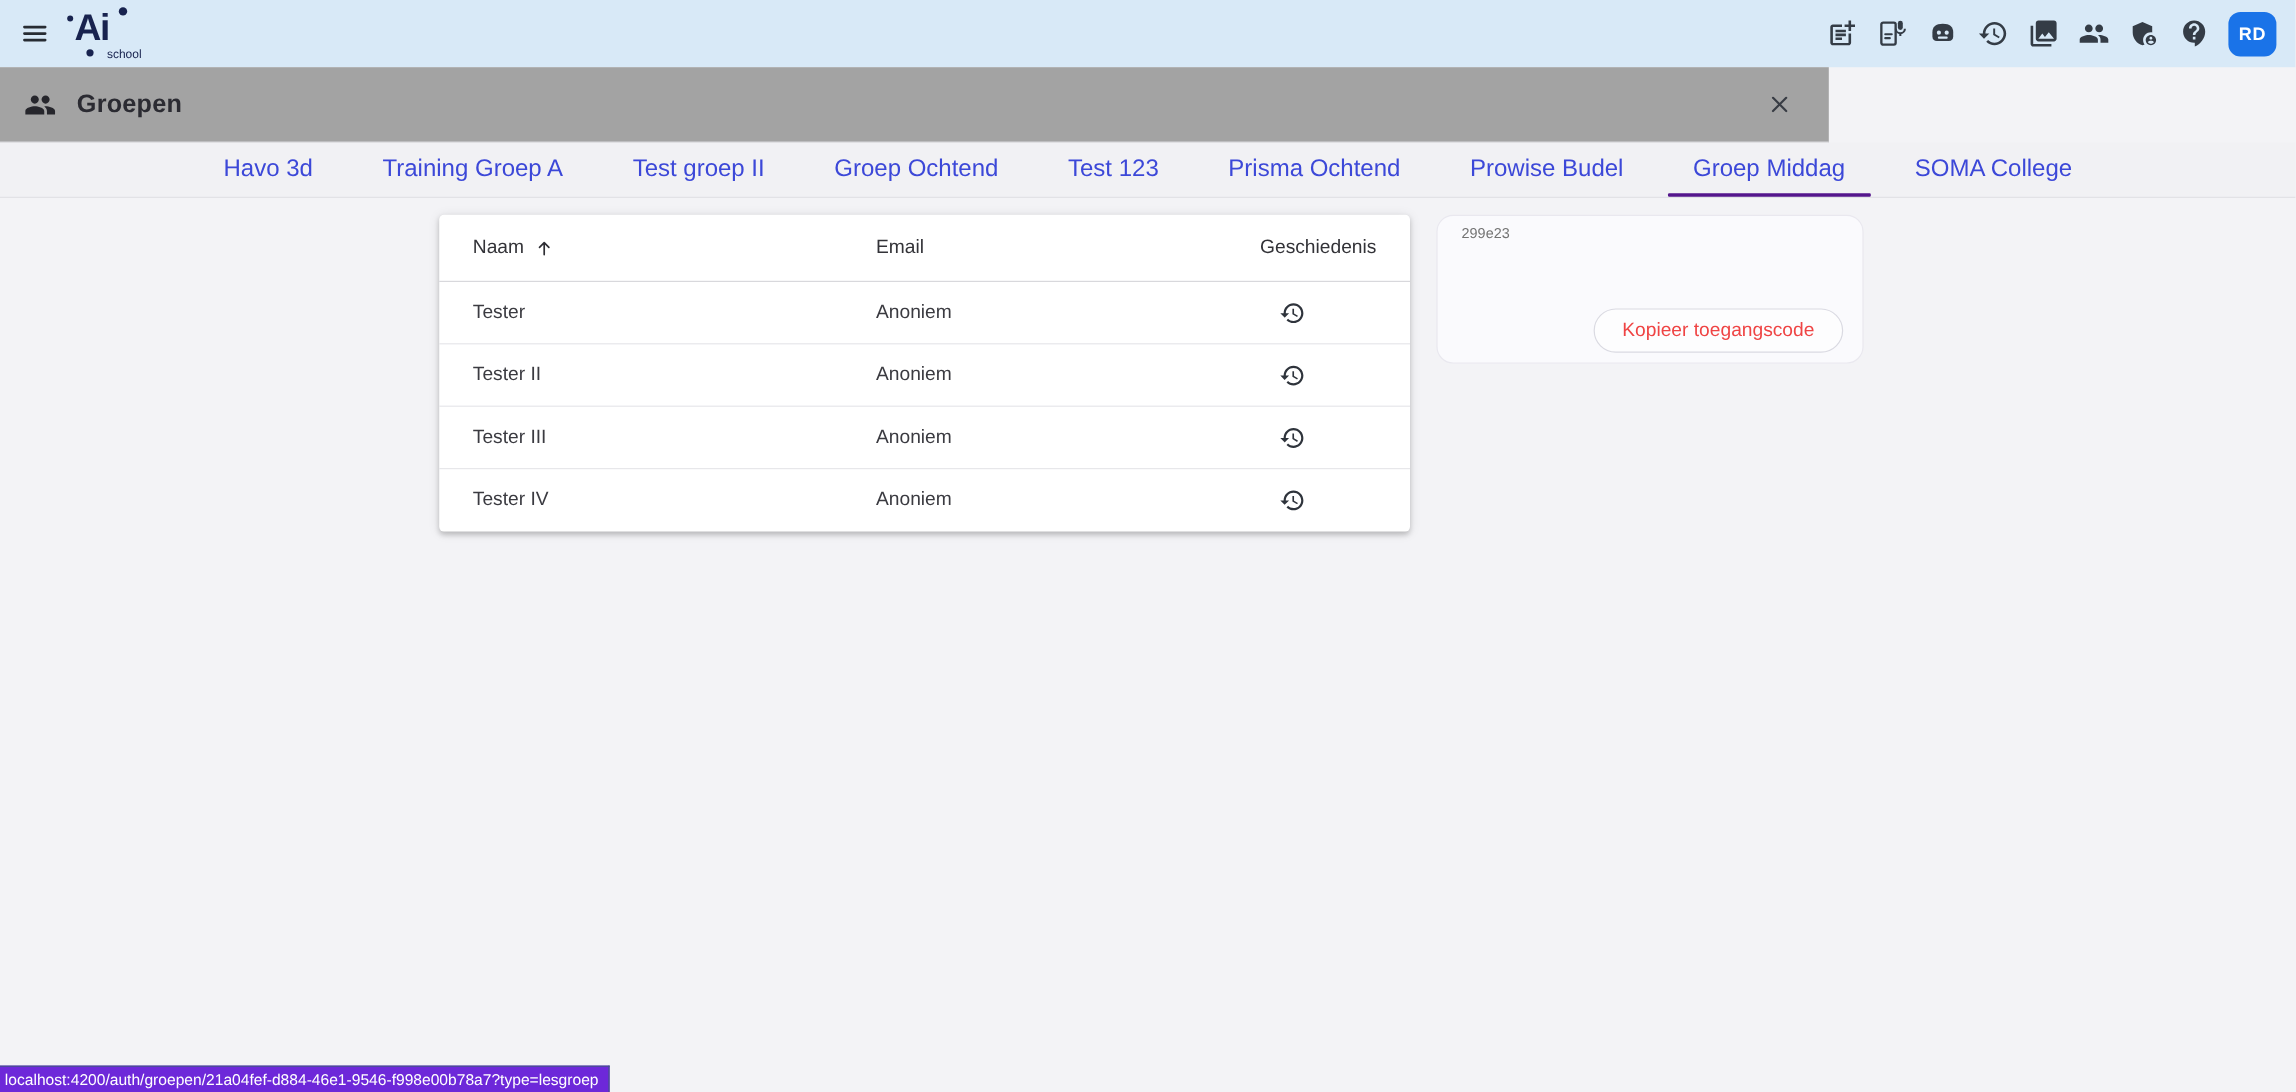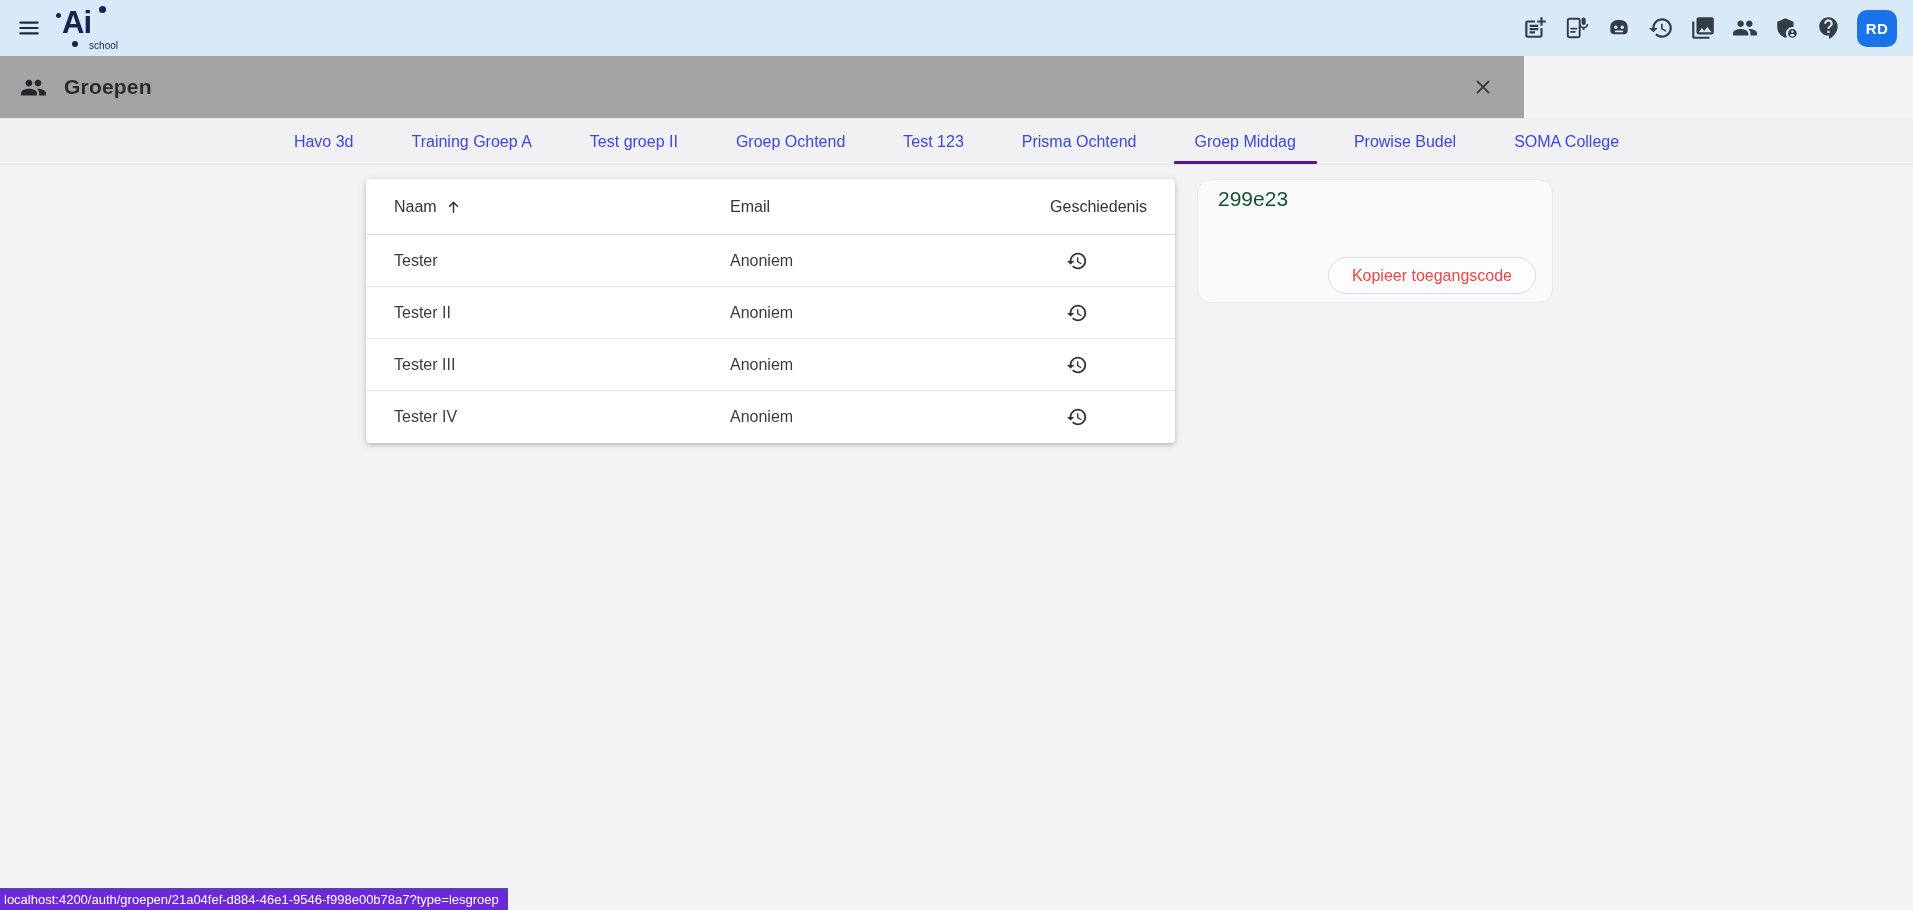--- a/index.html
+++ b/index.html
@@ -50,21 +50,21 @@
   .close-btn { position:absolute; right:26px; top:50%; transform:translateY(-50%); color:#383c44; width:30px; height:30px; }
 
   
   .tabs {
     position:absolute; top:119px; left:0; width:1913px; height:46px;
     background:#f1f1f4; border-bottom:1px solid #e2e2e6;
     display:flex; justify-content:center; align-items:stretch;
   }
   .tab {
     display:flex; align-items:center; padding:0 29px;
-    color:#3c48d8; font-size:16px; text-decoration:none; cursor:pointer;
+    color:#3c48d8; font-size:20px; text-decoration:none; cursor:pointer;
     position:relative; white-space:nowrap;
   }
   .tab.active::after {
     content:""; position:absolute; left:8px; right:8px; bottom:0; height:3px;
     background:#54168c; border-radius:1px;
   }
 
   
   .content { position:absolute; top:165px; left:0; width:1913px; height:745px; }
 
@@ -84,21 +84,21 @@
   .sort-arrow { color:#2e2e34; }
   .col-gesch-head { text-align:right; }
   .col-gesch { display:flex; justify-content:flex-end; padding-right:58px; }
   .history-btn { color:#2f343c; width:24px; height:24px; }
 
   .code-card {
     position:absolute; left:1197px; top:14px; width:356px; height:124px;
     background:#fafafd; border:1px solid #e9e8ef; border-radius:14px;
   }
   .code-title { font-size:19px; font-weight:bold; color:#232329; margin:17px 0 0 20px; }
-  .code-value { font-size:21px; color:#14532d; margin:7px 0 0 20px; }
+  .code-value { font-size:12px; color:#737373; margin:7px 0 0 20px; }
   .copy-btn {
     position:absolute; right:16px; bottom:8px; height:37px; padding:0 23px;
     border:1px solid #dadae2; border-radius:19px; background:#fdfdfe;
     color:#ef4444; font-size:16px; font-family:"Liberation Sans", sans-serif;
     cursor:pointer;
   }
 
   
   .status-tooltip {
     position:absolute; left:0; bottom:0; height:22px;
@@ -196,22 +196,22 @@
   </button>
 </div>
 
 <nav class="tabs">
   <a class="tab">Havo 3d</a>
   <a class="tab">Training Groep A</a>
   <a class="tab">Test groep II</a>
   <a class="tab">Groep Ochtend</a>
   <a class="tab">Test 123</a>
   <a class="tab">Prisma Ochtend</a>
+  <a class="tab">Prowise Budel</a>
   <a class="tab active">Groep Middag</a>
-  <a class="tab">Prowise Budel</a>
   <a class="tab">SOMA College</a>
 </nav>
 
 <main class="content">
 
   <section class="table-card">
     <div class="t-row t-head">
       <div class="col-naam">
         <span>Naam</span>
         <span class="sort-arrow">

